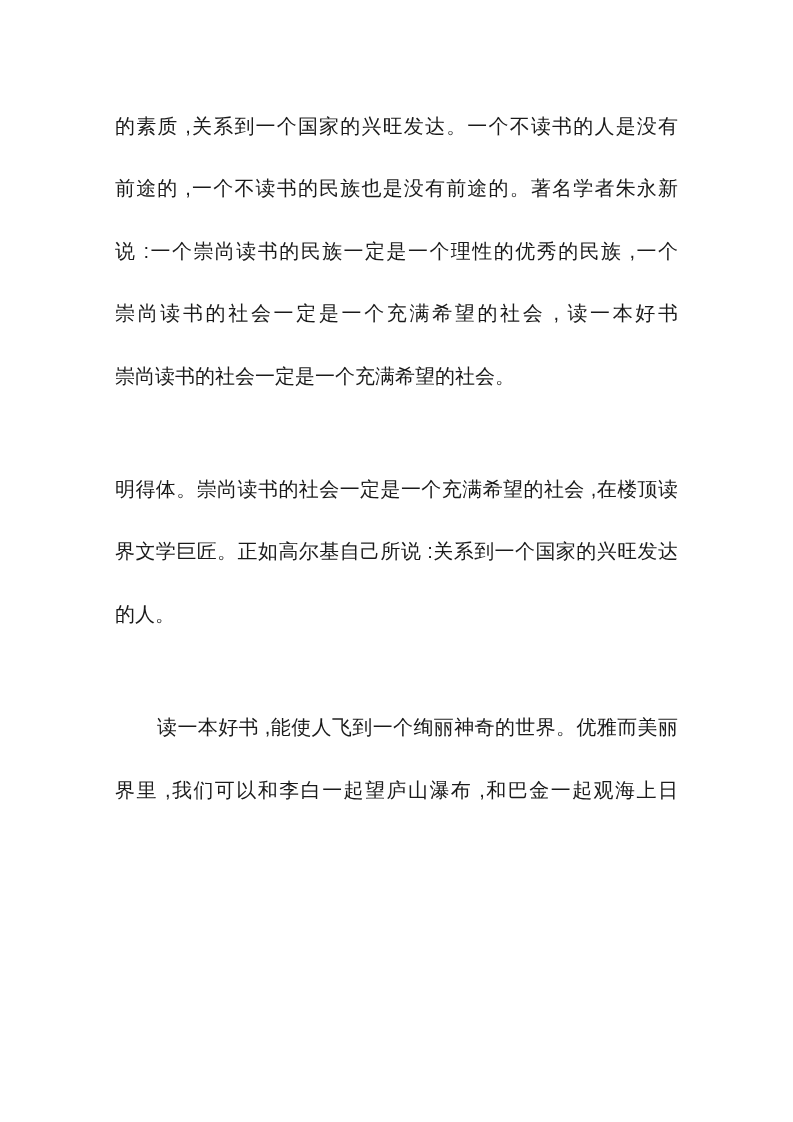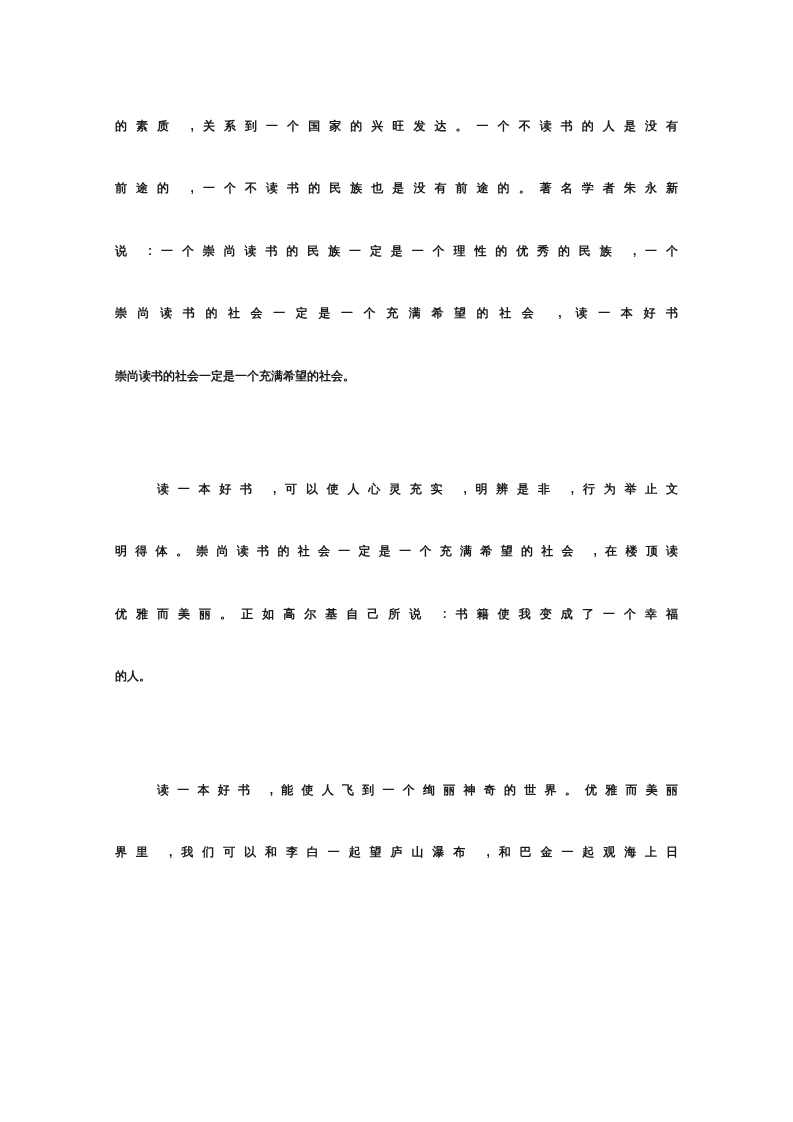--- a/index.html
+++ b/index.html
@@ -19,29 +19,28 @@
     padding: 95px 115px 0 115px;
     background: #ffffff;
     font-family: "Liberation Sans", sans-serif;
     color: #1a1a1a;
   }
   .para {
     margin: 0 0 51px 0;
     padding: 0;
   }
   .line {
-    font-size: 12px;
+    font-size: 20px;
     line-height: 62.4px;
     height: 62.4px;
     overflow: hidden;
     text-align: justify;
     text-align-last: justify;
     word-break: keep-all;
     white-space: nowrap;
-    font-weight: bold;
   }
   .line.para-end {
     text-align-last: left;
   }
   .line.indent {
     text-indent: 42px;
   }
 </style>
 </head>
 <body style="color: rgb(26, 26, 26);">
@@ -50,23 +49,22 @@
 
   <div class="para">
     <div class="line">的素质 ,关系到一个国家的兴旺发达。一个不读书的人是没有</div>
     <div class="line">前途的 ,一个不读书的民族也是没有前途的。著名学者朱永新</div>
     <div class="line">说 :一个崇尚读书的民族一定是一个理性的优秀的民族 ,一个</div>
     <div class="line">崇尚读书的社会一定是一个充满希望的社会 , 读一本好书</div>
     <div class="line para-end">崇尚读书的社会一定是一个充满希望的社会。</div>
   </div>
 
   <div class="para">
-    <div class="line indent">读一本好书 ,可以使人心灵充实 ,明辨是非 ,行为举止文</div>
     <div class="line">明得体。崇尚读书的社会一定是一个充满希望的社会 ,在楼顶读</div>
-    <div class="line">优雅而美丽。正如高尔基自己所说 :书籍使我变成了一个幸福</div>
+    <div class="line">界文学巨匠。正如高尔基自己所说 :关系到一个国家的兴旺发达</div>
     <div class="line para-end">的人。</div>
   </div>
 
   <div class="para">
     <div class="line indent">读一本好书 ,能使人飞到一个绚丽神奇的世界。优雅而美丽</div>
     <div class="line">界里 ,我们可以和李白一起望庐山瀑布 ,和巴金一起观海上日</div>
   </div>
 
 </div>
 

